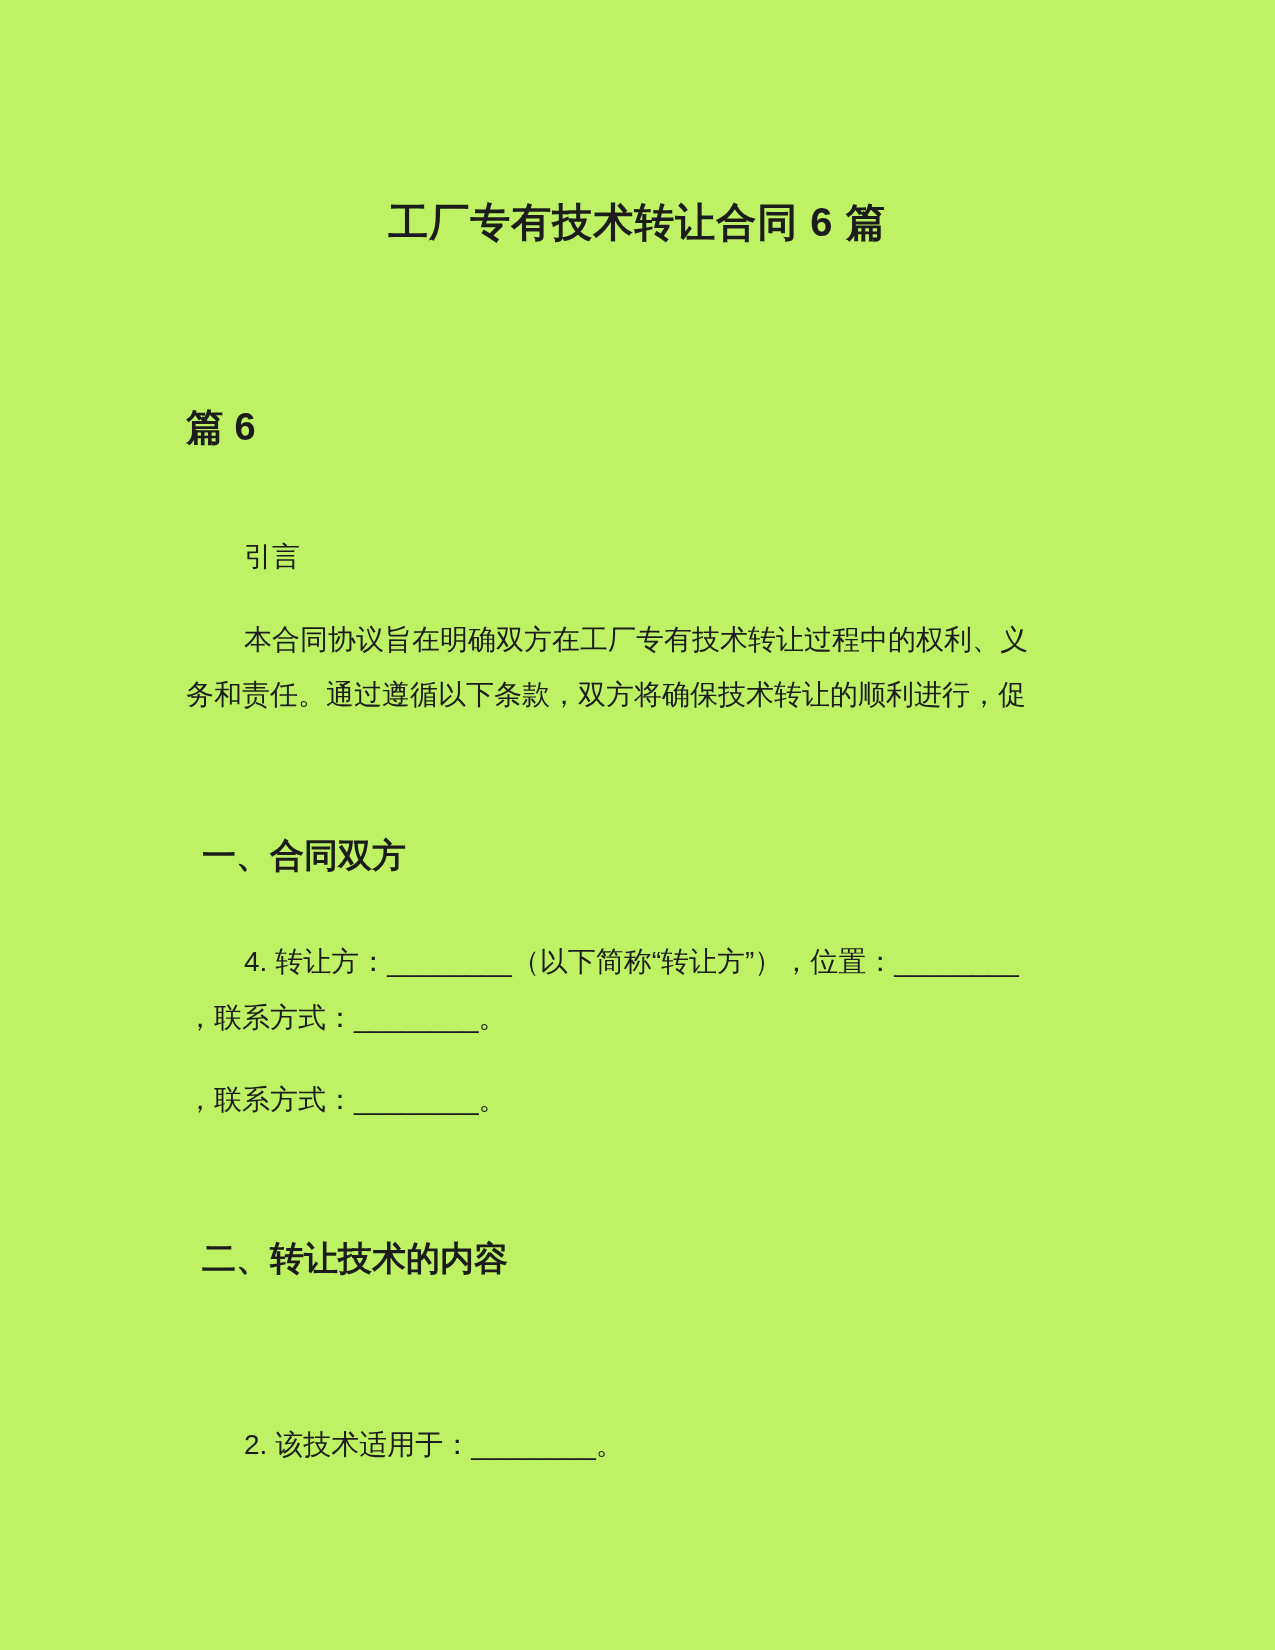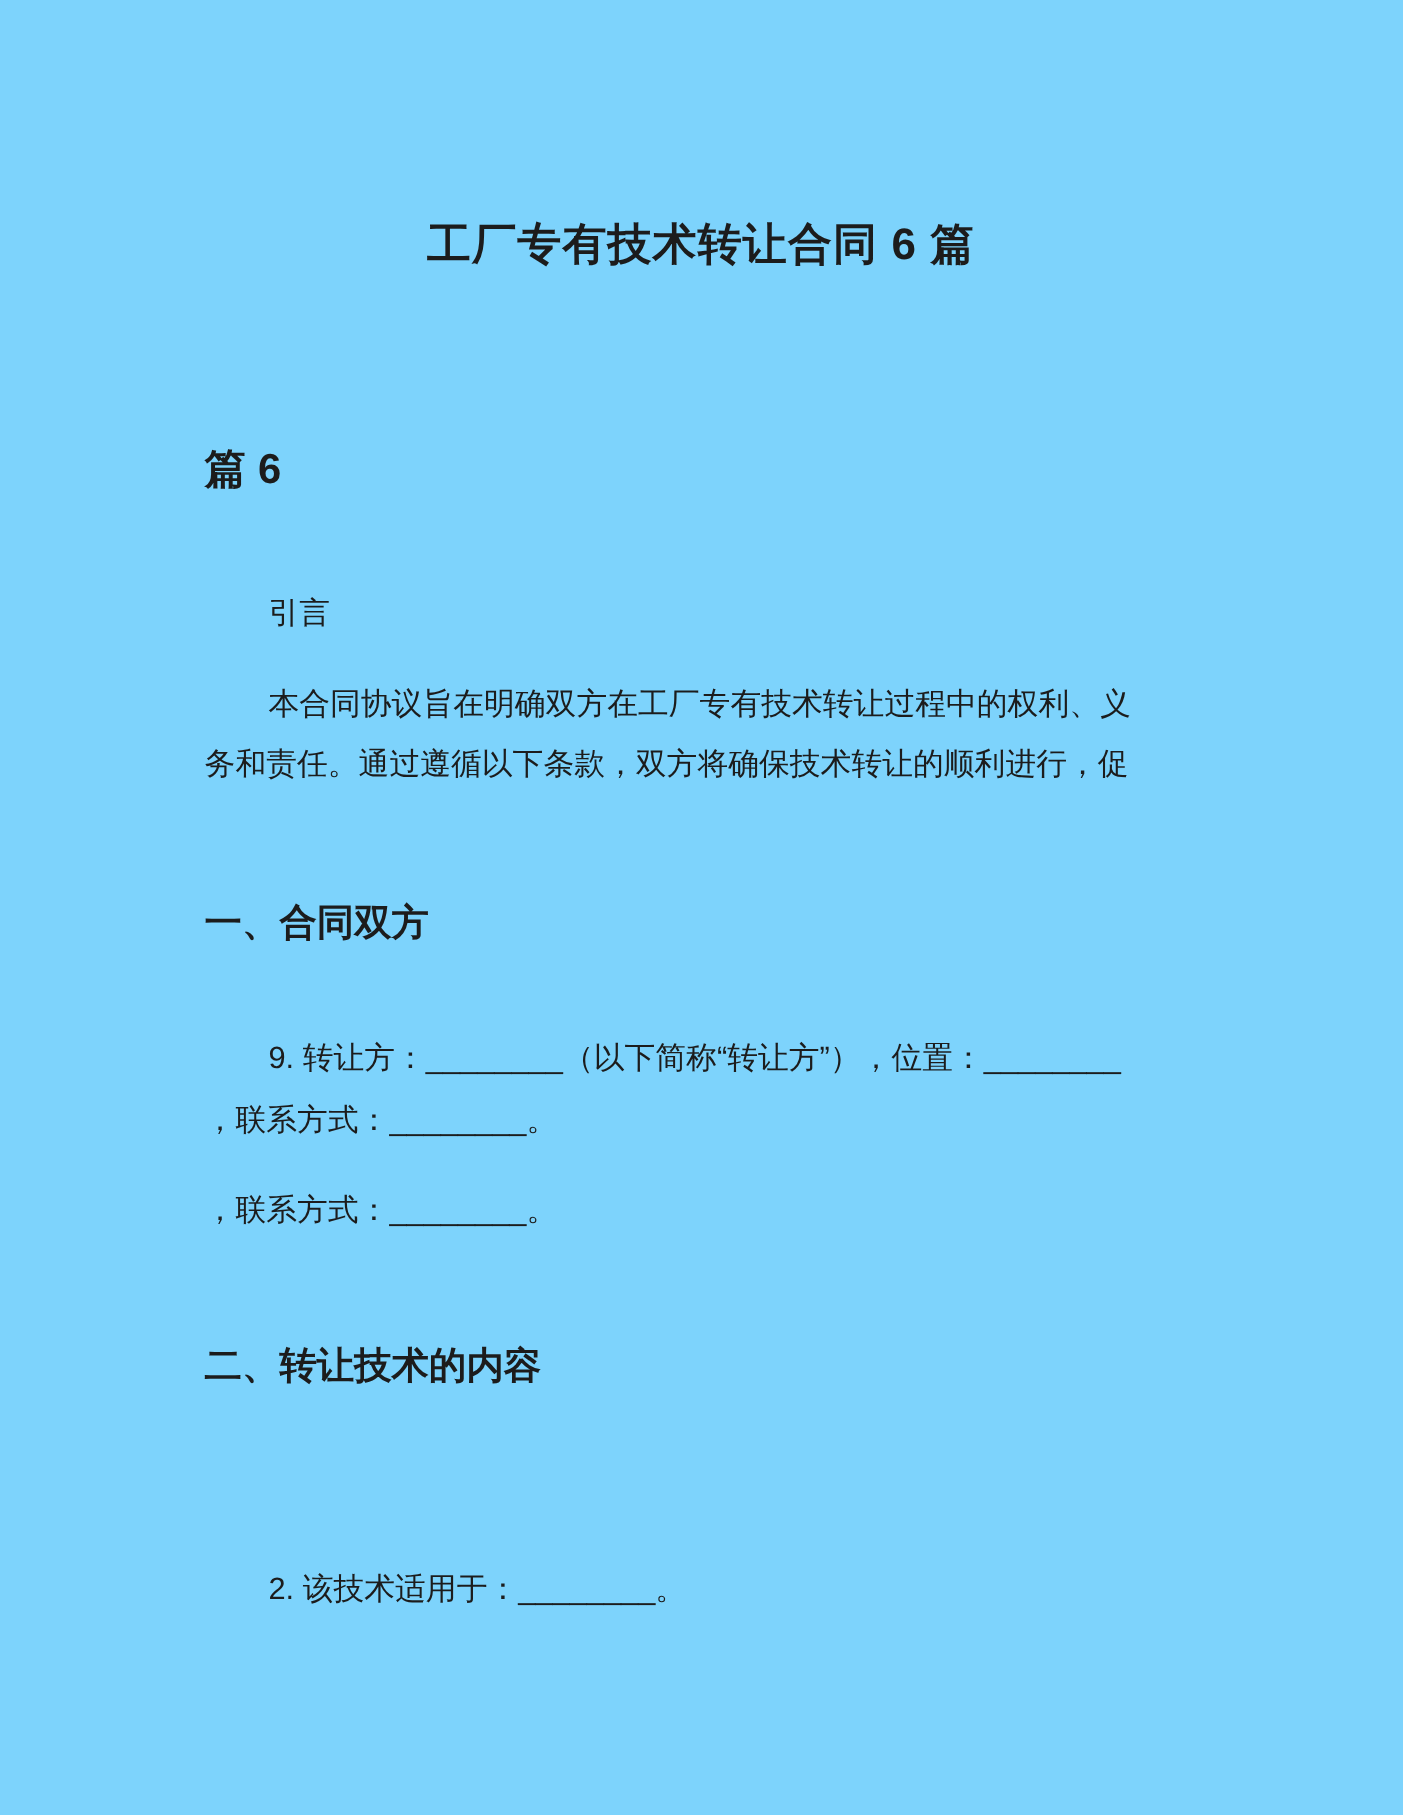--- a/index.html
+++ b/index.html
@@ -6,21 +6,21 @@
   html, body {
     margin: 0;
     padding: 0;
     background: #ffffff;
   }
   .page {
     position: relative;
     width: 1275px;
     height: 1650px;
     margin: 0 auto;
-    background: #7dd3fc;
+    background: #bef264;
     color: #1c1c1c;
     font-family: "Liberation Sans", sans-serif;
     overflow: hidden;
   }
   .doc-title {
     position: absolute;
     top: 198px;
     left: 0;
     width: 1275px;
     margin: 0;
@@ -57,21 +57,21 @@
   .intro-paragraph {
     top: 612px;
     line-height: 55px;
   }
   .para-line.indent {
     text-indent: 58px;
   }
   .section-heading {
     position: absolute;
     left: 186px;
-    margin: 0;
+    margin: 16px;
     font-size: 34px;
     line-height: 38px;
     font-weight: 700;
   }
   .section-heading.sec1 { top: 820px; }
   .section-heading.sec2 { top: 1224px; font-family: Liberation Serif, serif; }
   .clause {
     position: absolute;
     left: 186px;
     width: 920px;
@@ -99,21 +99,21 @@
   <div class="intro-label">引言</div>
 
   <div class="paragraph intro-paragraph">
     <div class="para-line indent">本合同协议旨在明确双方在工厂专有技术转让过程中的权利、义</div>
     <div class="para-line">务和责任。通过遵循以下条款，双方将确保技术转让的顺利进行，促</div>
   </div>
 
   <h3 class="section-heading sec1">一、合同双方</h3>
 
   <div class="clause c1-1">
-    <div class="clause-line first">9. 转让方：________（以下简称“转让方”），位置：________</div>
+    <div class="clause-line first">4. 转让方：________（以下简称“转让方”），位置：________</div>
     <div class="clause-line">，联系方式：________。</div>
   </div>
 
   <div class="clause c1-2">
     <div class="clause-line">，联系方式：________。</div>
   </div>
 
   <h3 class="section-heading sec2">二、转让技术的内容</h3>
 
 

